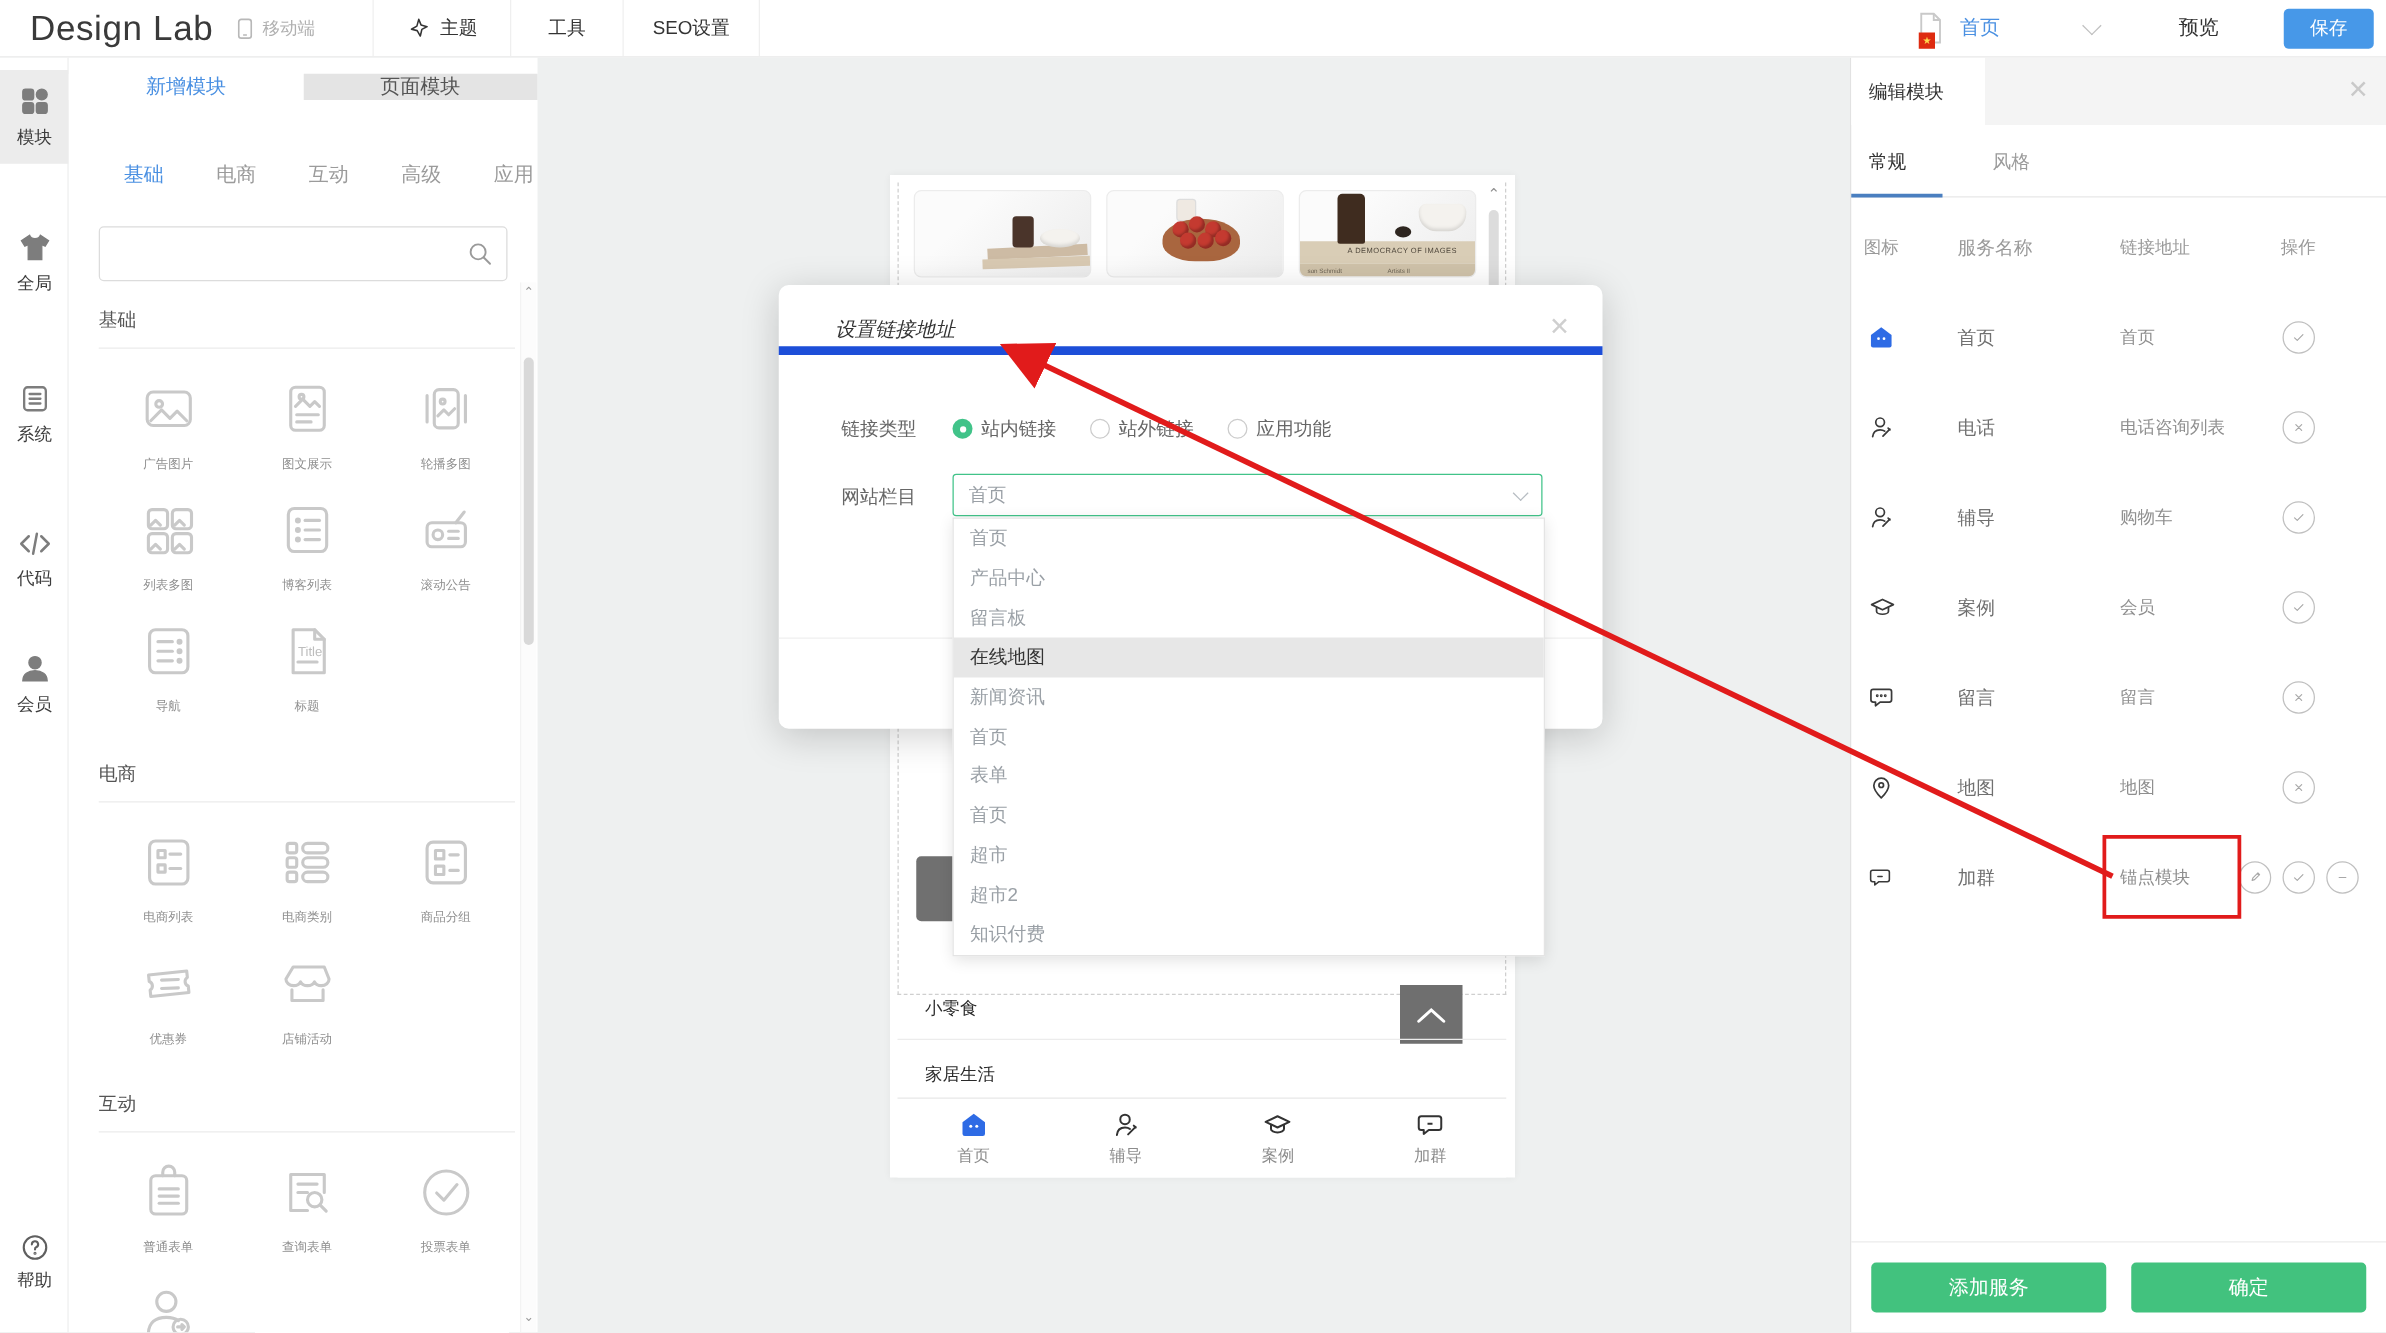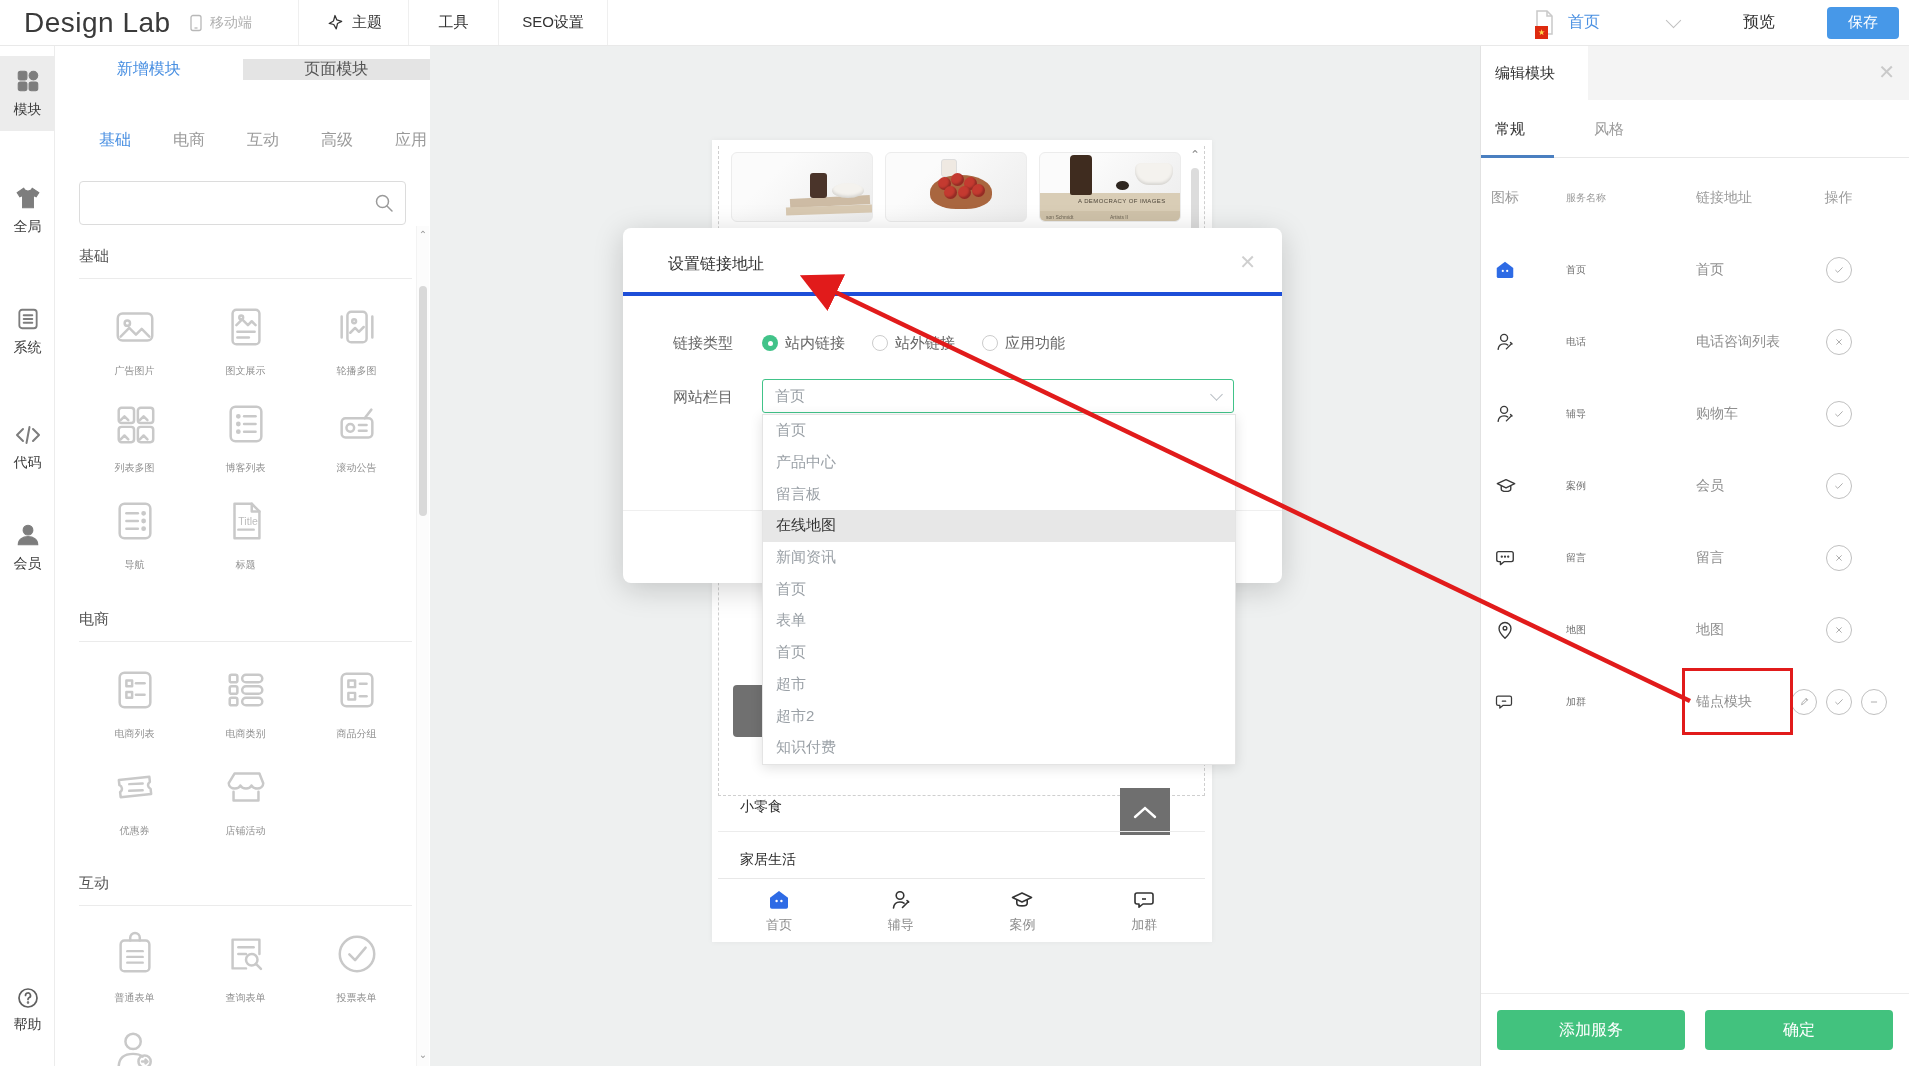--- a/index.html
+++ b/index.html
@@ -70,21 +70,21 @@
   .scrolltop { position:absolute; left:1120px; top:788px; width:50px; height:47px; background:#6f6f6f; z-index:12; display:flex; align-items:center; justify-content:center; cursor:pointer; }
   .ph-section { position:absolute; left:740px; font-size:14px; color:#2a2a2a; z-index:12; }
   .ph-div { position:absolute; left:718px; width:487px; border-top:1px solid #ececec; z-index:12; }
   .ph-nav { position:absolute; left:718px; top:878px; width:487px; height:64px; background:#fff; border-top:1px solid #e8e8e8; display:flex; z-index:12; }
   .ph-nav-item { flex:1; display:flex; flex-direction:column; align-items:center; justify-content:center; gap:4px; font-size:13px; color:#8c8c8c; cursor:pointer; }
   .ph-scroll { position:absolute; left:1188px; top:148px; width:14px; height:790px; z-index:13; }
   .ph-thumb { position:absolute; top:20px; left:3px; width:8px; height:150px; background:#dcdcdc; border-radius:4px; }
 
   
   .modal { position:absolute; left:623px; top:228px; width:659px; height:355px; background:#fff; border-radius:8px; box-shadow:0 6px 30px rgba(0,0,0,.18); z-index:40; }
-  .m-head { position:relative; height:68px; border-bottom:4px solid #1d4ed8; }
+  .m-head { position:relative; height:56px; border-bottom:7px solid #1d4ed8;font-style:italic; }
   .m-title { position:absolute; left:45px; top:26px; font-size:16px; color:#333; }
   .m-close { position:absolute; right:26px; top:24px; font-size:20px; color:#cfcfcf; cursor:pointer; line-height:20px; }
   .m-row-label { position:absolute; left:50px; font-size:15px; color:#666; }
   .m-radios { position:absolute; left:139px; top:100px; display:flex; gap:27px; align-items:center; height:30px; }
   .radio { display:flex; align-items:center; gap:7px; font-size:15px; color:#666; cursor:pointer; }
   .rdot { width:16px; height:16px; border-radius:50%; border:1px solid #ccc; background:#fff; position:relative; }
   .rdot.sel { border:none; background:#41c389; }
   .rdot.sel::after { content:""; position:absolute; left:5.5px; top:5.5px; width:5px; height:5px; background:#fff; border-radius:50%; }
   .m-select { position:absolute; left:139px; top:151px; width:472px; height:34px; border:1px solid #41c389; border-radius:3px; display:flex; align-items:center; cursor:pointer; background:#fff; }
   .m-select .val { margin-left:12px; font-size:15px; color:#9aa0a6; }
@@ -103,21 +103,21 @@
   .rp-tab { position:absolute; top:20px; font-size:15px; cursor:pointer; }
   .rp-tab.on { left:14px; color:#333; }
   .rp-tab.off { left:113px; color:#9b9b9b; }
   .rp-underline { position:absolute; left:0; bottom:-1px; width:73px; height:3px; background:#4a7fc0; }
   .rtable { position:absolute; left:0; right:0; top:112px; }
   .rhead { display:flex; height:36px; align-items:center; color:#9a9a9a; font-size:14px; margin-top:22px; }
   .rrows { margin-top:18px; }
   .rrow { display:flex; height:72px; align-items:center; }
   .col1 { width:85px; padding-left:13px; }
   .rhead .col1 { padding-left:10px; }
-  .col2 { width:130px; font-size:10px; }
+  .col2 { width:130px; font-size:15px; }
   .rrow .col2 { color:#707070; }
   .col3 { width:90px; font-size:14px; }
   .rrow .col3 { color:#8f8f8f; white-space:nowrap; }
   .col4 { width:110px; display:grid; grid-template-columns:35px 35px 35px; justify-items:center; align-items:center; }
   .col4 .hdr { grid-column:2; }
   .act { width:26px; height:26px; border:1px solid #c0c0c0; border-radius:50%; display:flex; align-items:center; justify-content:center; cursor:pointer; }
   .act svg { stroke:#a8a8a8; fill:none; stroke-width:1.4; stroke-linecap:round; stroke-linejoin:round; }
   .slot2 { grid-column:2; }
   .row-icon svg { stroke:#3a3a3a; fill:none; stroke-width:1.5; stroke-linecap:round; stroke-linejoin:round; }
   .rp-btns { position:absolute; left:0; right:0; bottom:0; height:73px; border-top:1px solid #ececec; display:flex; align-items:center; justify-content:center; gap:20px; }

